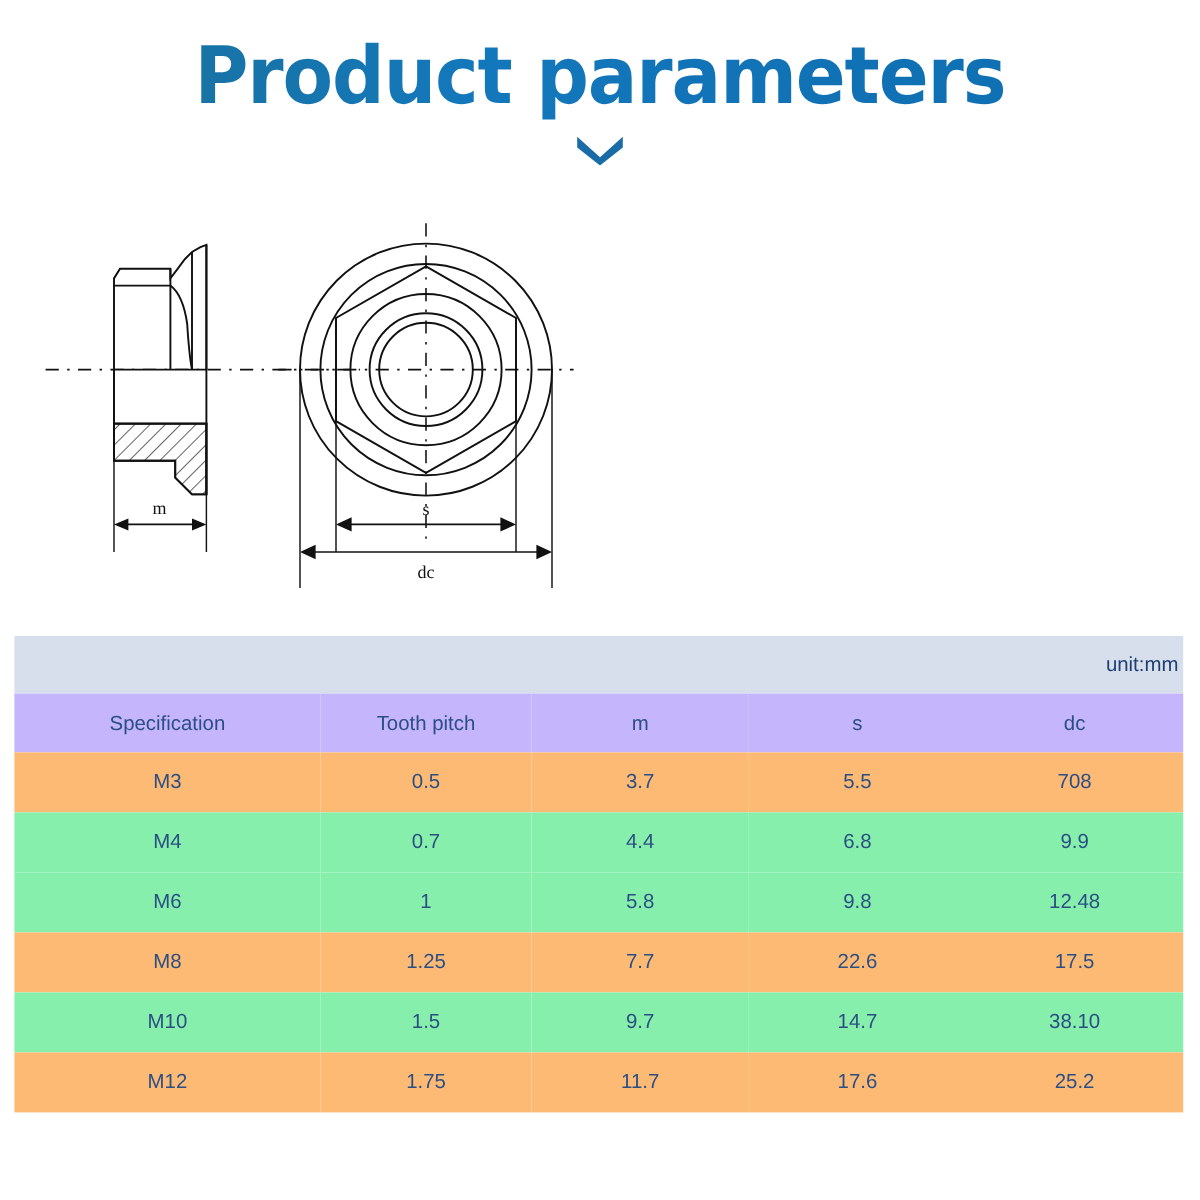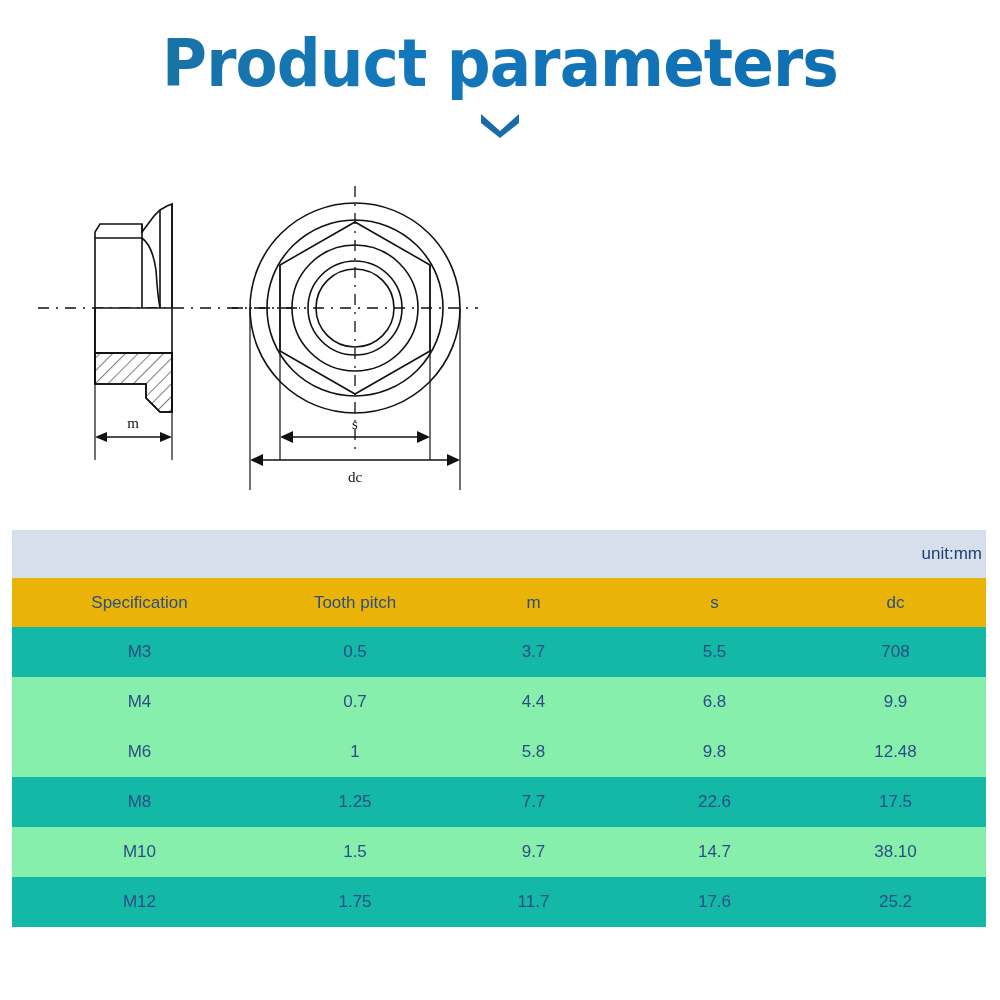--- a/index.html
+++ b/index.html
@@ -81,40 +81,40 @@
   .unit-row td {
     background: #d6dfeb;
     height: 40px;
     text-align: right;
     padding-right: 18px;
     font-size: 17px;
     color: #1f3f72;
     font-weight: normal;
   }
   .head-row th {
-    background: #eab308;
+    background: #c4b5fd;
     height: 41px;
     font-size: 17px;
     font-weight: normal;
     color: #2b4e85;
     text-align: center;
     border-right: 2px solid #ffffff;
   }
   .head-row th:last-child { border-right: none; }
 
   .data-row td {
     height: 42px;
     font-size: 17px;
     color: #2b4e85;
     text-align: center;
     border-right: 2px solid #ffffff;
     border-top: 2px solid #ffffff;
   }
   .data-row td:last-child { border-right: none; }
-  .data-row.odd td  { background: #14b8a6; }
+  .data-row.odd td  { background: #fdba74; }
   .data-row.even td { background: #86efac; }
 
   col.c0 { width: 255px; }
   col.c1 { width: 176px; }
   col.c2 { width: 181px; }
   col.c3 { width: 181px; }
   col.c4 { width: 181px; }
 
   .dim-label {
     font-family: "Liberation Serif", serif;

